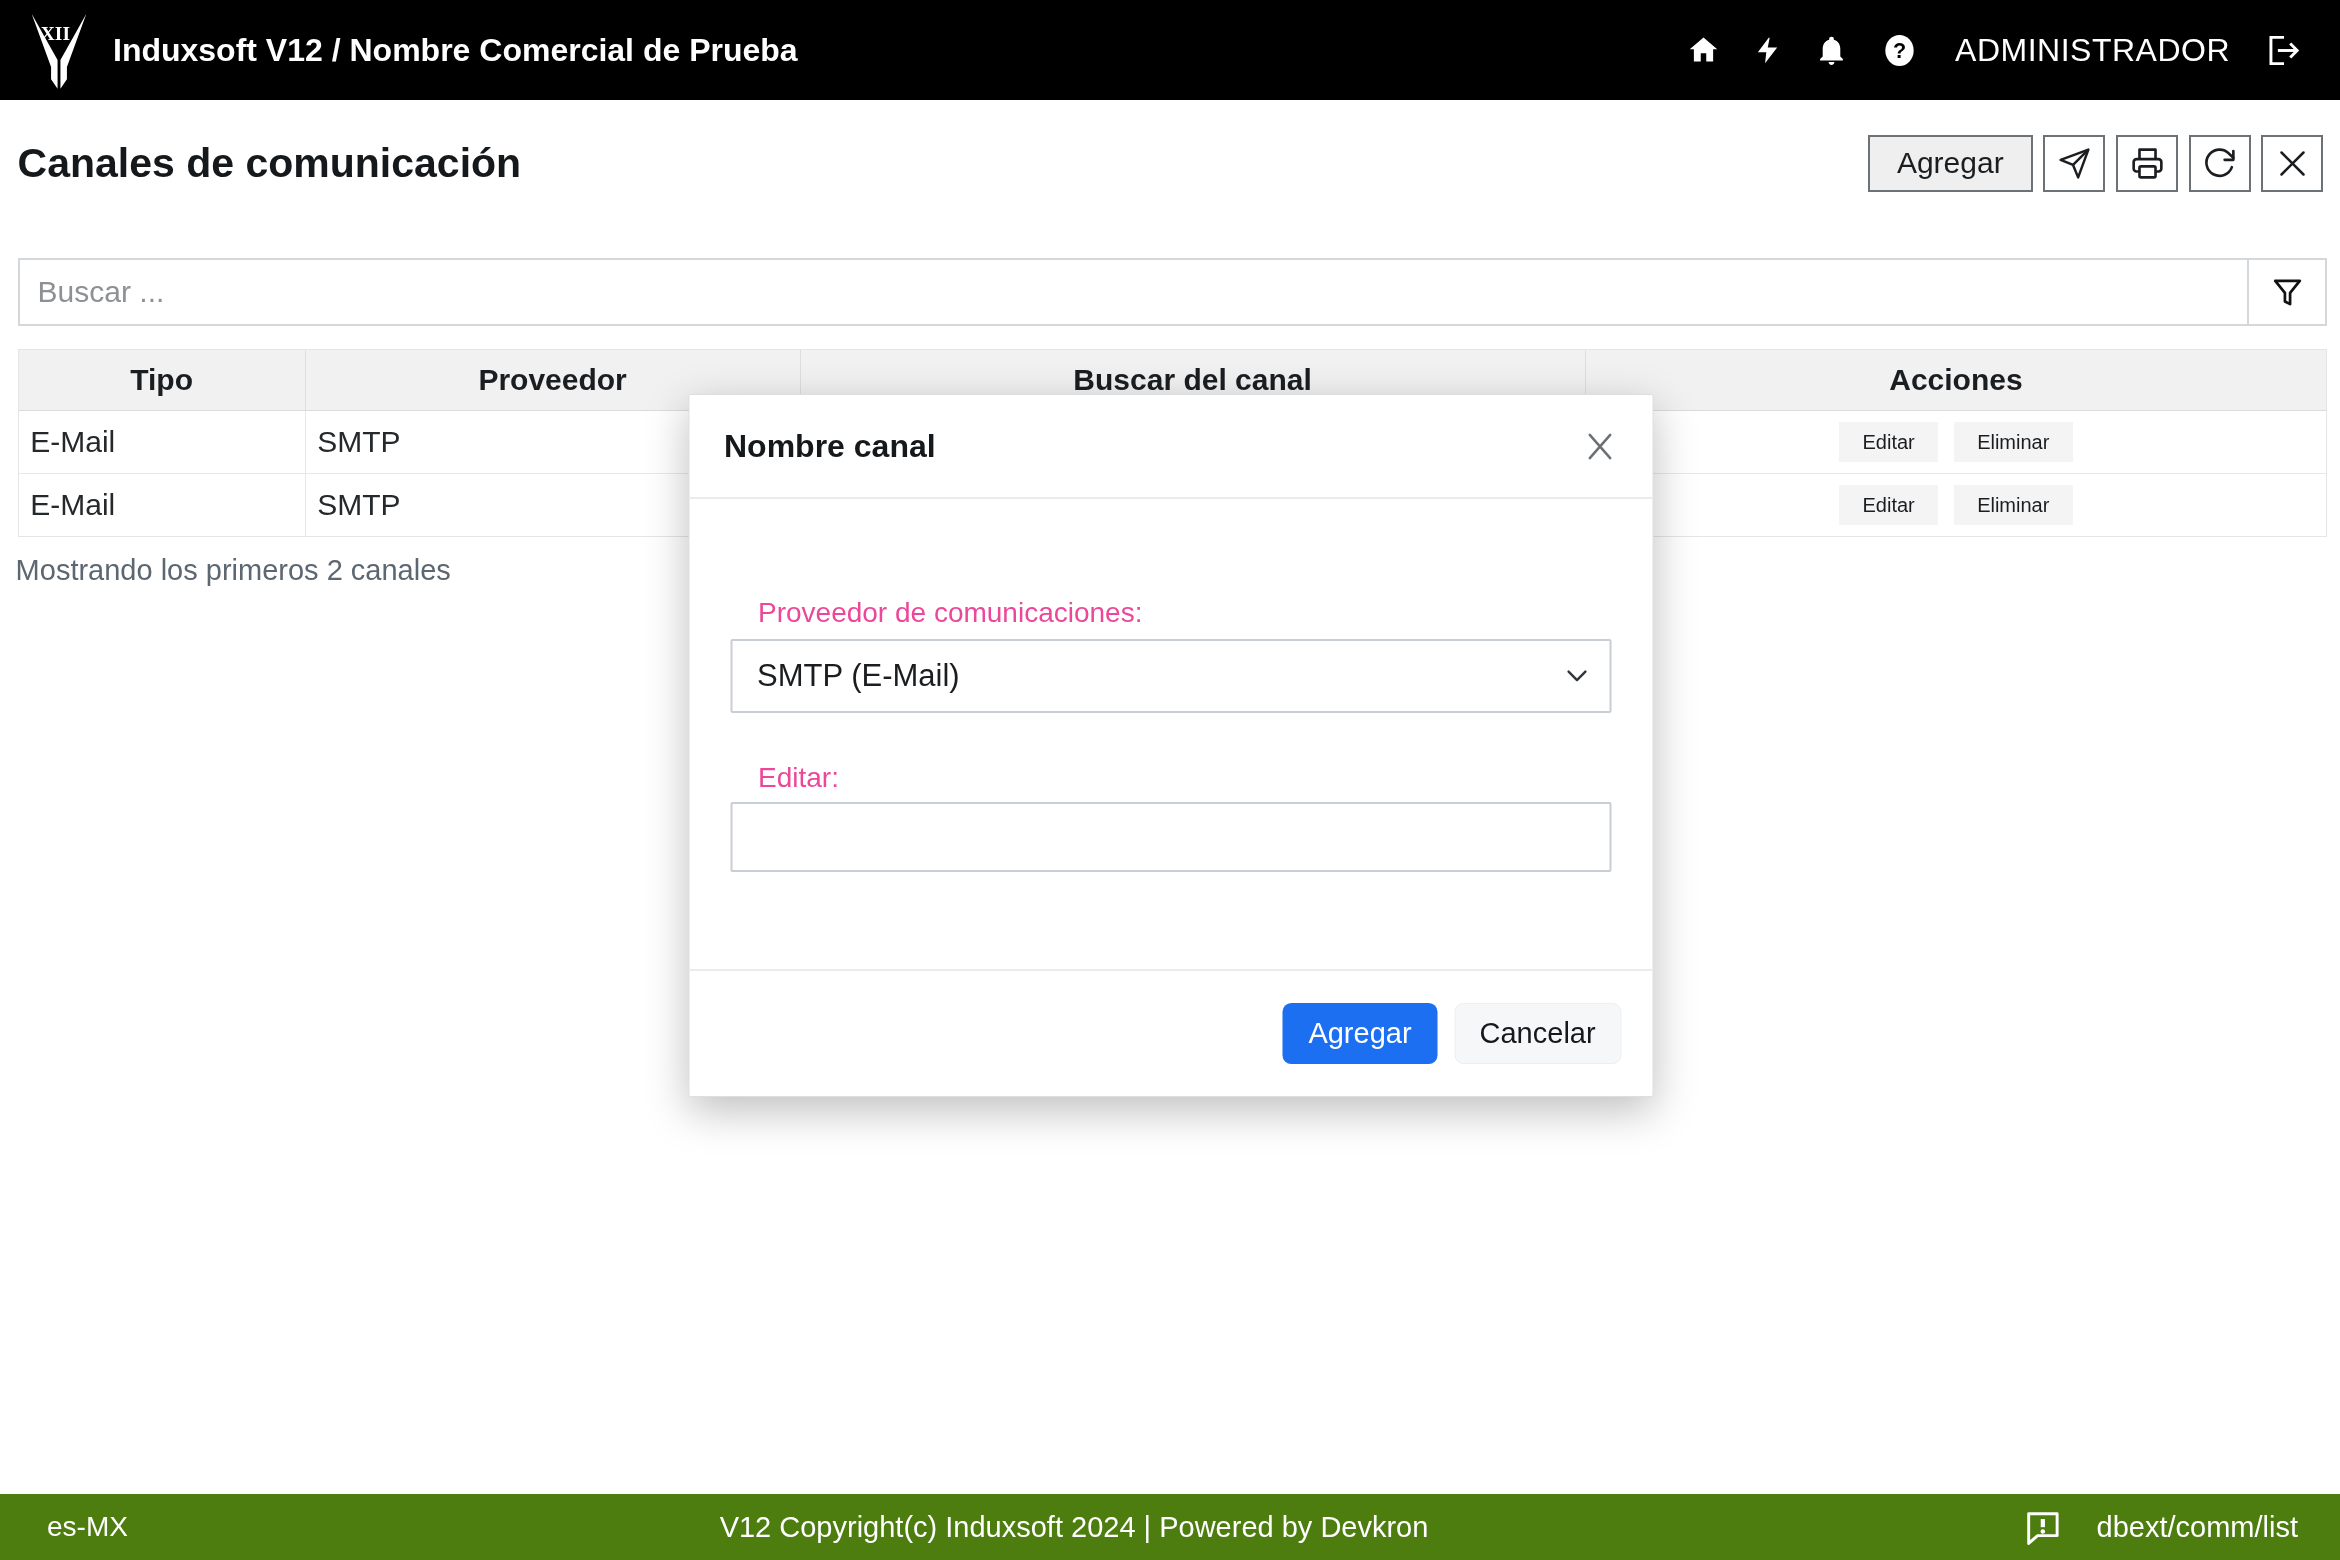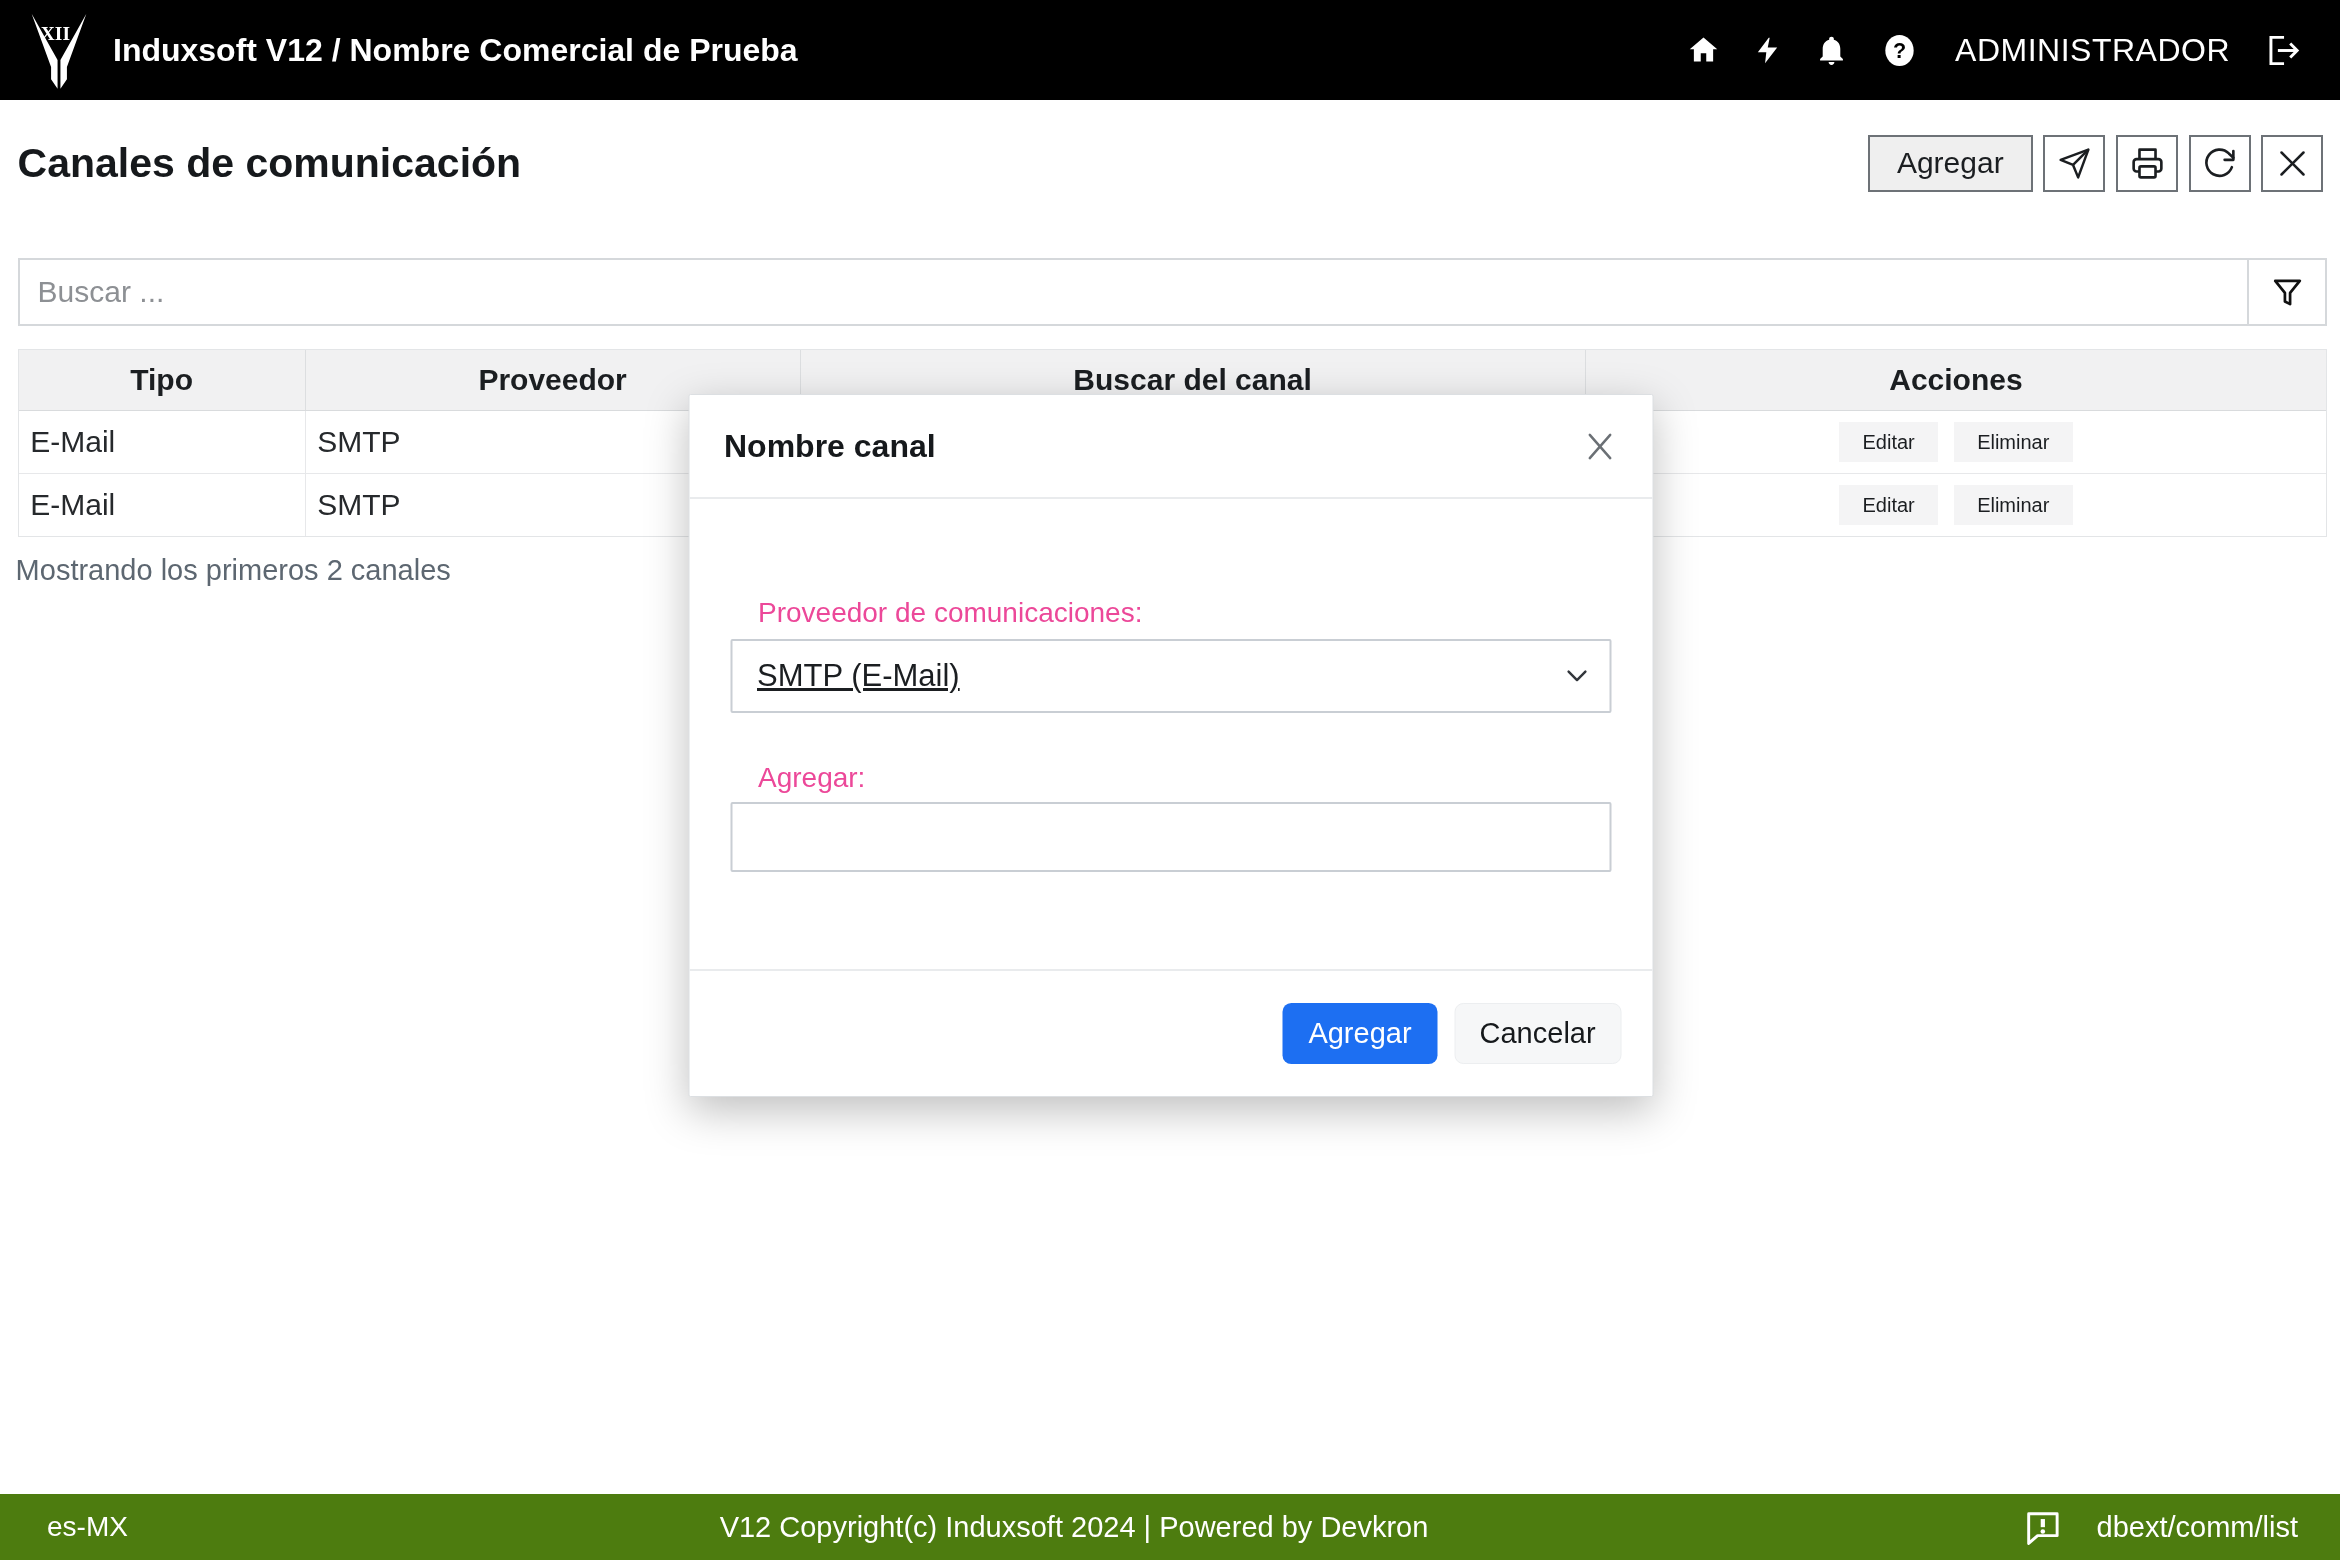--- a/index.html
+++ b/index.html
@@ -95,21 +95,21 @@
   }
   .modal-title { font-size: 32px; font-weight: 600; color: #16191c; }
   .modal-close { margin-left: auto; color: #6b7075; display: flex; cursor: pointer; }
   .modal-body { padding: 0 41px; }
   .field-label { display: block; font-size: 28px; color: #ec4899; margin-left: 28px; }
   .lbl-provider { margin-top: 98px; }
   .lbl-name { margin-top: 49px; }
   .select {
     margin-top: 9.8px; height: 74px; border: 2px solid #c9ced4; border-radius: 2px;
     display: flex; align-items: center; padding: 0 17px 0 25px; font-size: 31px;
-    color: #1b1e21; cursor: pointer; background: #fff; text-decoration: underline;
+    color: #1b1e21; cursor: pointer; background: #fff;
   }
   .select .chev { margin-left: auto; color: #33373c; display: flex; }
   .text-input {
     margin-top: 7.8px; width: 100%; height: 70px; border: 2px solid #c9ced4; border-radius: 2px;
     font-family: inherit; font-size: 31px; padding: 0 25px; outline: none; color: #1b1e21;
   }
   .modal-footer {
     position: absolute; left: 0; right: 0; bottom: 0; height: 127px;
     border-top: 2px solid #e9ebed;
     display: flex; align-items: center; justify-content: flex-end; gap: 16.6px; padding-right: 31px;
@@ -279,21 +279,21 @@
       <label class="field-label lbl-provider">Proveedor de comunicaciones:</label>
       <div class="select">
         <span>SMTP (E-Mail)</span>
         <span class="chev">
           <svg width="31" height="31" viewBox="0 0 24 24" fill="none" stroke="currentColor" stroke-width="1.9" stroke-linecap="round" stroke-linejoin="round">
             <polyline points="5.5 9 12 15.5 18.5 9"></polyline>
           </svg>
         </span>
       </div>
 
-      <label class="field-label lbl-name">Agregar:</label>
+      <label class="field-label lbl-name">Editar:</label>
       <input class="text-input" value="" style="">
     </div>
 
     <div class="modal-footer">
       <button class="btn-primary">Agregar</button>
       <button class="btn-light">Cancelar</button>
     </div>
   </div>
 
   <footer class="statusbar">

